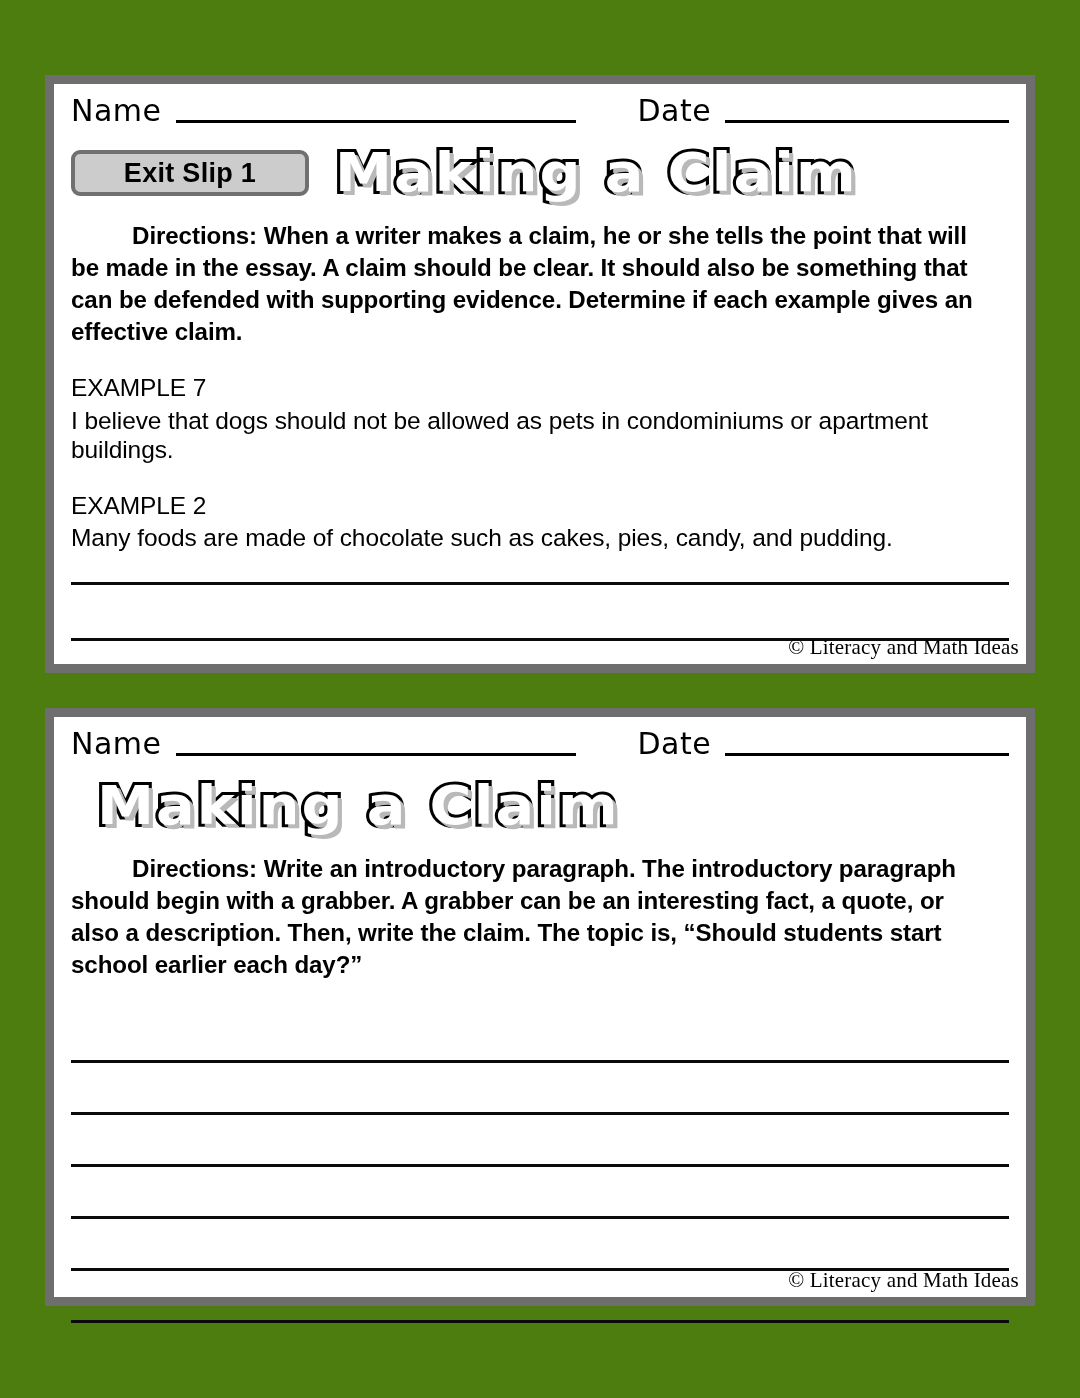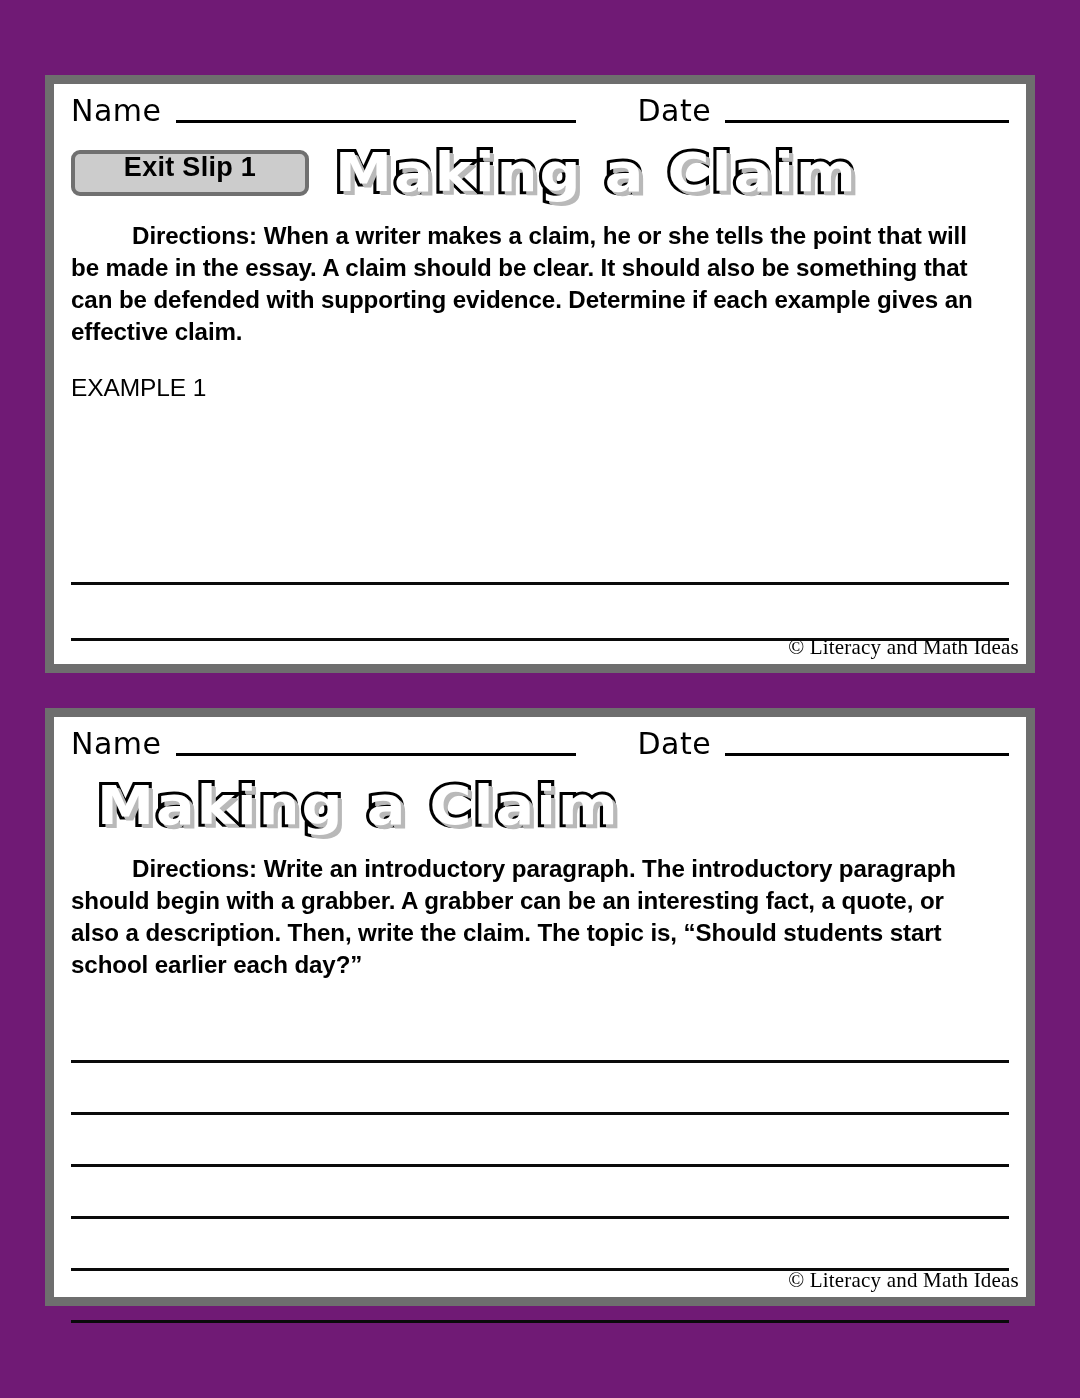--- a/index.html
+++ b/index.html
@@ -11,21 +11,21 @@
     width: 1080px;
     height: 1398px;
     font-family: "Liberation Sans", sans-serif;
     -webkit-font-smoothing: antialiased;
   }
 
   .page {
     position: relative;
     width: 1080px;
     height: 1398px;
-    background: #701a75;
+    background: #4d7c0f;
     box-sizing: border-box;
   }
 
   
   .slip {
     position: absolute;
     left: 45px;
     width: 990px;
     box-sizing: border-box;
     border: 9px solid #6e6e6e;
@@ -77,20 +77,21 @@
     margin-top: 16px;
     height: 58px;
   }
   .exit-btn {
     width: 238px;
     height: 46px;
     border: 4px solid #707070;
     border-radius: 9px;
     background: #cccccc;
     display: flex;
+    align-items: center;
     justify-content: center;
     box-sizing: border-box;
     flex: 0 0 auto;
   }
   .exit-btn-label {
     font-family: "Liberation Sans", sans-serif;
     font-weight: bold;
     font-size: 27px;
     color: #000000;
     letter-spacing: 0.3px;
@@ -184,23 +185,28 @@
       <div class="header-row">
         <div class="exit-btn">
           <span class="exit-btn-label">Exit Slip 1</span>
         </div>
         <div class="title">Making a Claim</div>
       </div>
 
       <div class="directions">Directions:  When a writer makes a claim, he or she tells the point that will be made in the essay.  A claim should be clear.  It should also be something that can be defended with supporting evidence.  Determine if each example gives an effective claim.</div>
 
       <div class="example-block">
-        <div class="example-label">EXAMPLE 1</div>
-      </div>
-
+        <div class="example-label">EXAMPLE 7</div>
+        <div class="example-text">I believe that dogs should not be allowed as pets in condominiums or apartment buildings.</div>
+      </div>
+
+      <div class="example-block">
+        <div class="example-label">EXAMPLE 2</div>
+        <div class="example-text">Many foods are made of chocolate such as cakes, pies, candy, and pudding.</div>
+      </div>
 
       <div class="lines" style="top:498px;">
         <div class="wline"></div>
         <div class="wline" style="margin-top:53px;"></div>
       </div>
 
       <div class="copyright" style="top:551px;">© Literacy and Math Ideas</div>
 
     </div>
   </div>

